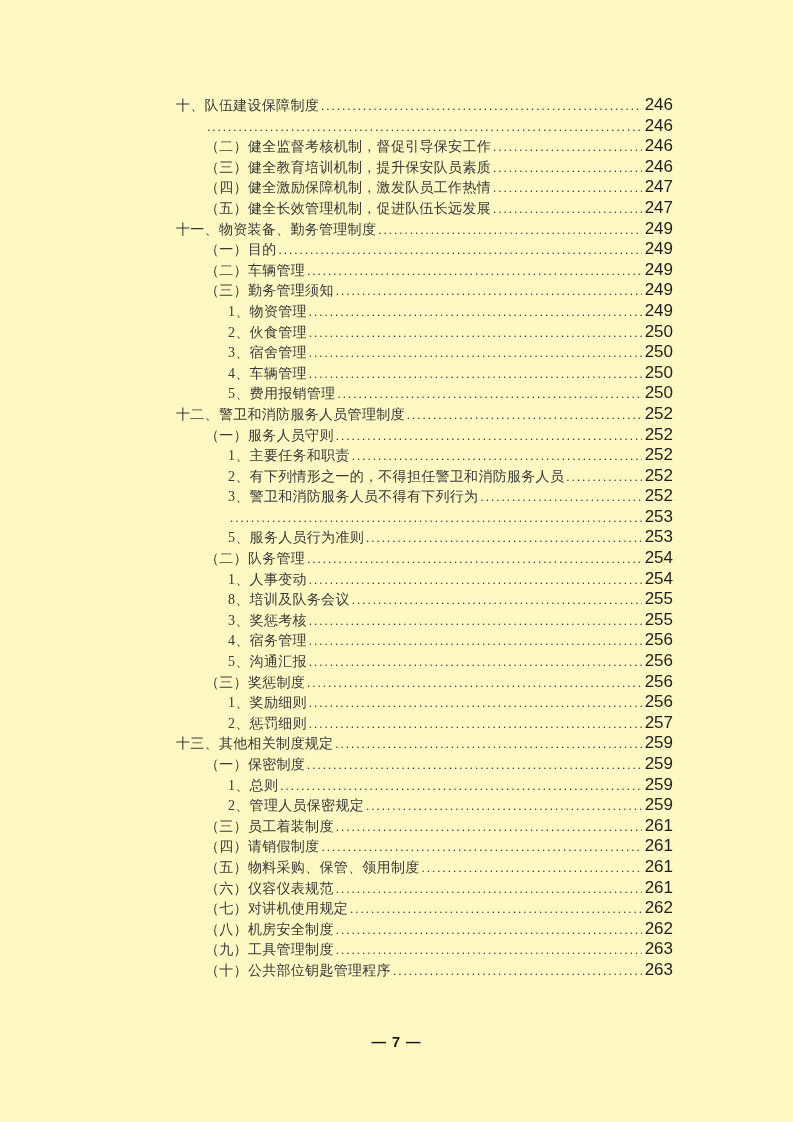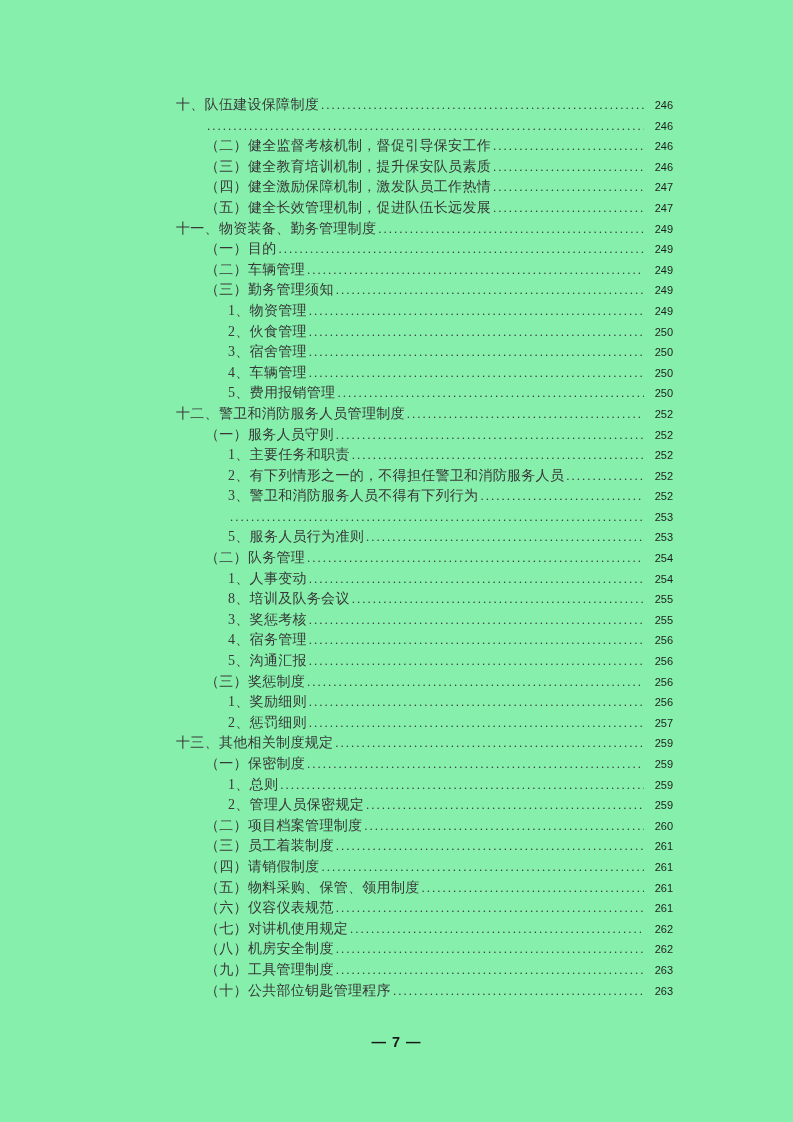--- a/index.html
+++ b/index.html
@@ -4,21 +4,21 @@
 <style>
   html, body {
     margin: 0;
     padding: 0;
     background: #ffffff;
   }
   .page {
     position: relative;
     width: 793px;
     height: 1122px;
-    background: #86efac;
+    background: #fef9c3;
     overflow: hidden;
     font-family: "Liberation Serif", serif;
     color: #383838;
   }
   .toc {
     position: absolute;
     left: 176px;
     top: 95px;
     width: 497px;
   }
@@ -48,21 +48,21 @@
     content: "..........................................................................................................................................................";
     letter-spacing: 2px;
     font-size: 13px;
     font-family: "Liberation Serif", serif;
   }
   .row .p {
     flex: 0 0 auto;
     min-width: 26px;
     text-align: right;
     font-family: "Liberation Sans", sans-serif;
-    font-size: 11px;
+    font-size: 17px;
     color: #1e1e1e;
   }
   .footer {
     position: absolute;
     left: 0;
     top: 1034px;
     width: 100%;
     text-align: center;
     font-family: "Liberation Sans", sans-serif;
     font-weight: bold;
@@ -243,25 +243,20 @@
         <span class="t">1、总则</span>
         <span class="dots"></span>
         <span class="p">259</span>
       </div>
       <div class="row lvl3">
         <span class="t">2、管理人员保密规定</span>
         <span class="dots"></span>
         <span class="p">259</span>
       </div>
       <div class="row lvl2">
-        <span class="t">（二）项目档案管理制度</span>
-        <span class="dots"></span>
-        <span class="p">260</span>
-      </div>
-      <div class="row lvl2">
         <span class="t">（三）员工着装制度</span>
         <span class="dots"></span>
         <span class="p">261</span>
       </div>
       <div class="row lvl2">
         <span class="t">（四）请销假制度</span>
         <span class="dots"></span>
         <span class="p">261</span>
       </div>
       <div class="row lvl2">

